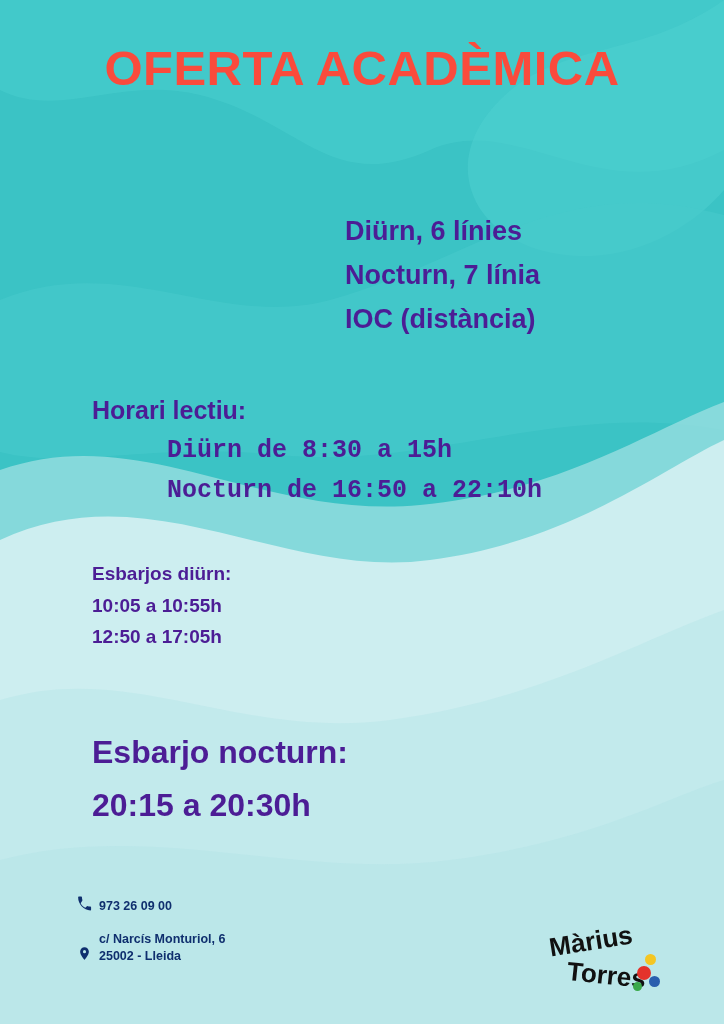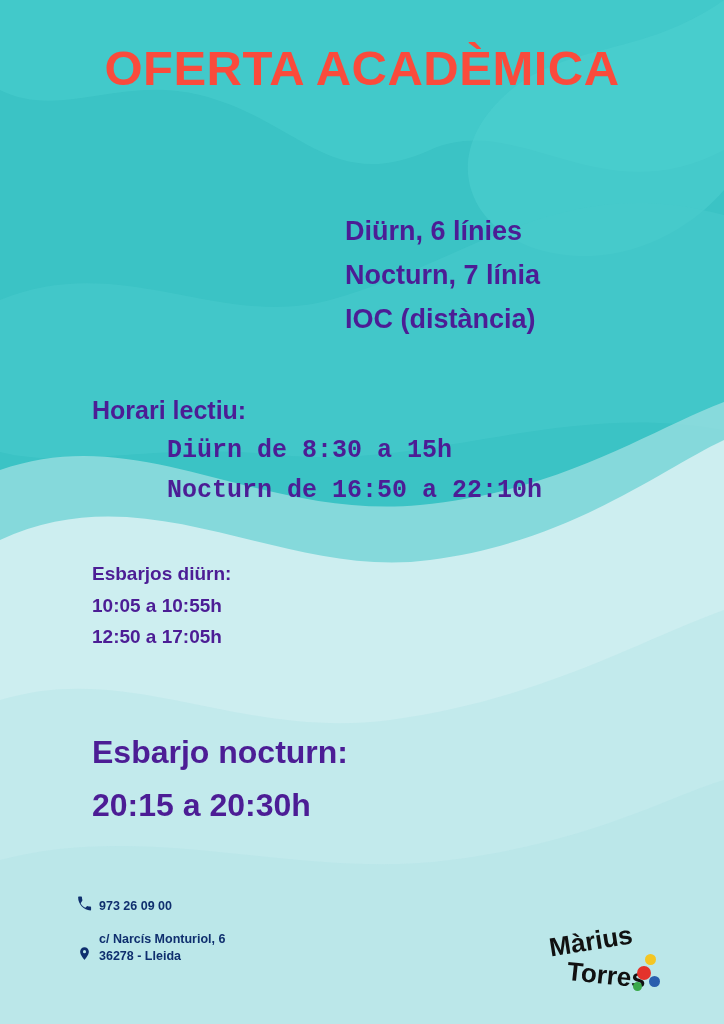--- a/index.html
+++ b/index.html
@@ -186,21 +186,21 @@
       <span class="contact-text">973 26 09 00</span>
     </div>
     <div class="contact-row">
       <span class="contact-icon">
         <svg width="15" height="19" viewBox="0 0 24 24" fill="#0f2f6e">
           <path d="M12 2C8.1 2 5 5.1 5 9c0 5.2 7 13 7 13s7-7.8 7-13c0-3.9-3.1-7-7-7zm0 9.5A2.5 2.5 0 1 1 12 6.5a2.5 2.5 0 0 1 0 5z"></path>
         </svg>
       </span>
       <span class="contact-text">
         <span>c/ Narcís Monturiol, 6</span><br>
-        <span>36278 - Lleida</span>
+        <span>25002 - Lleida</span>
       </span>
     </div>
   </div>
 
   <div class="logo">
     <div class="logo-word logo-a">Màrius</div>
     <div class="logo-word logo-b">Torres</div>
     <div class="logo-dot" style="left:92px; top:48px; width:14px; height:14px; background:#e4322b;"></div>
     <div class="logo-dot" style="left:100px; top:36px; width:11px; height:11px; background:#f4c623;"></div>
     <div class="logo-dot" style="left:104px; top:58px; width:11px; height:11px; background:#2a5fae;"></div>

